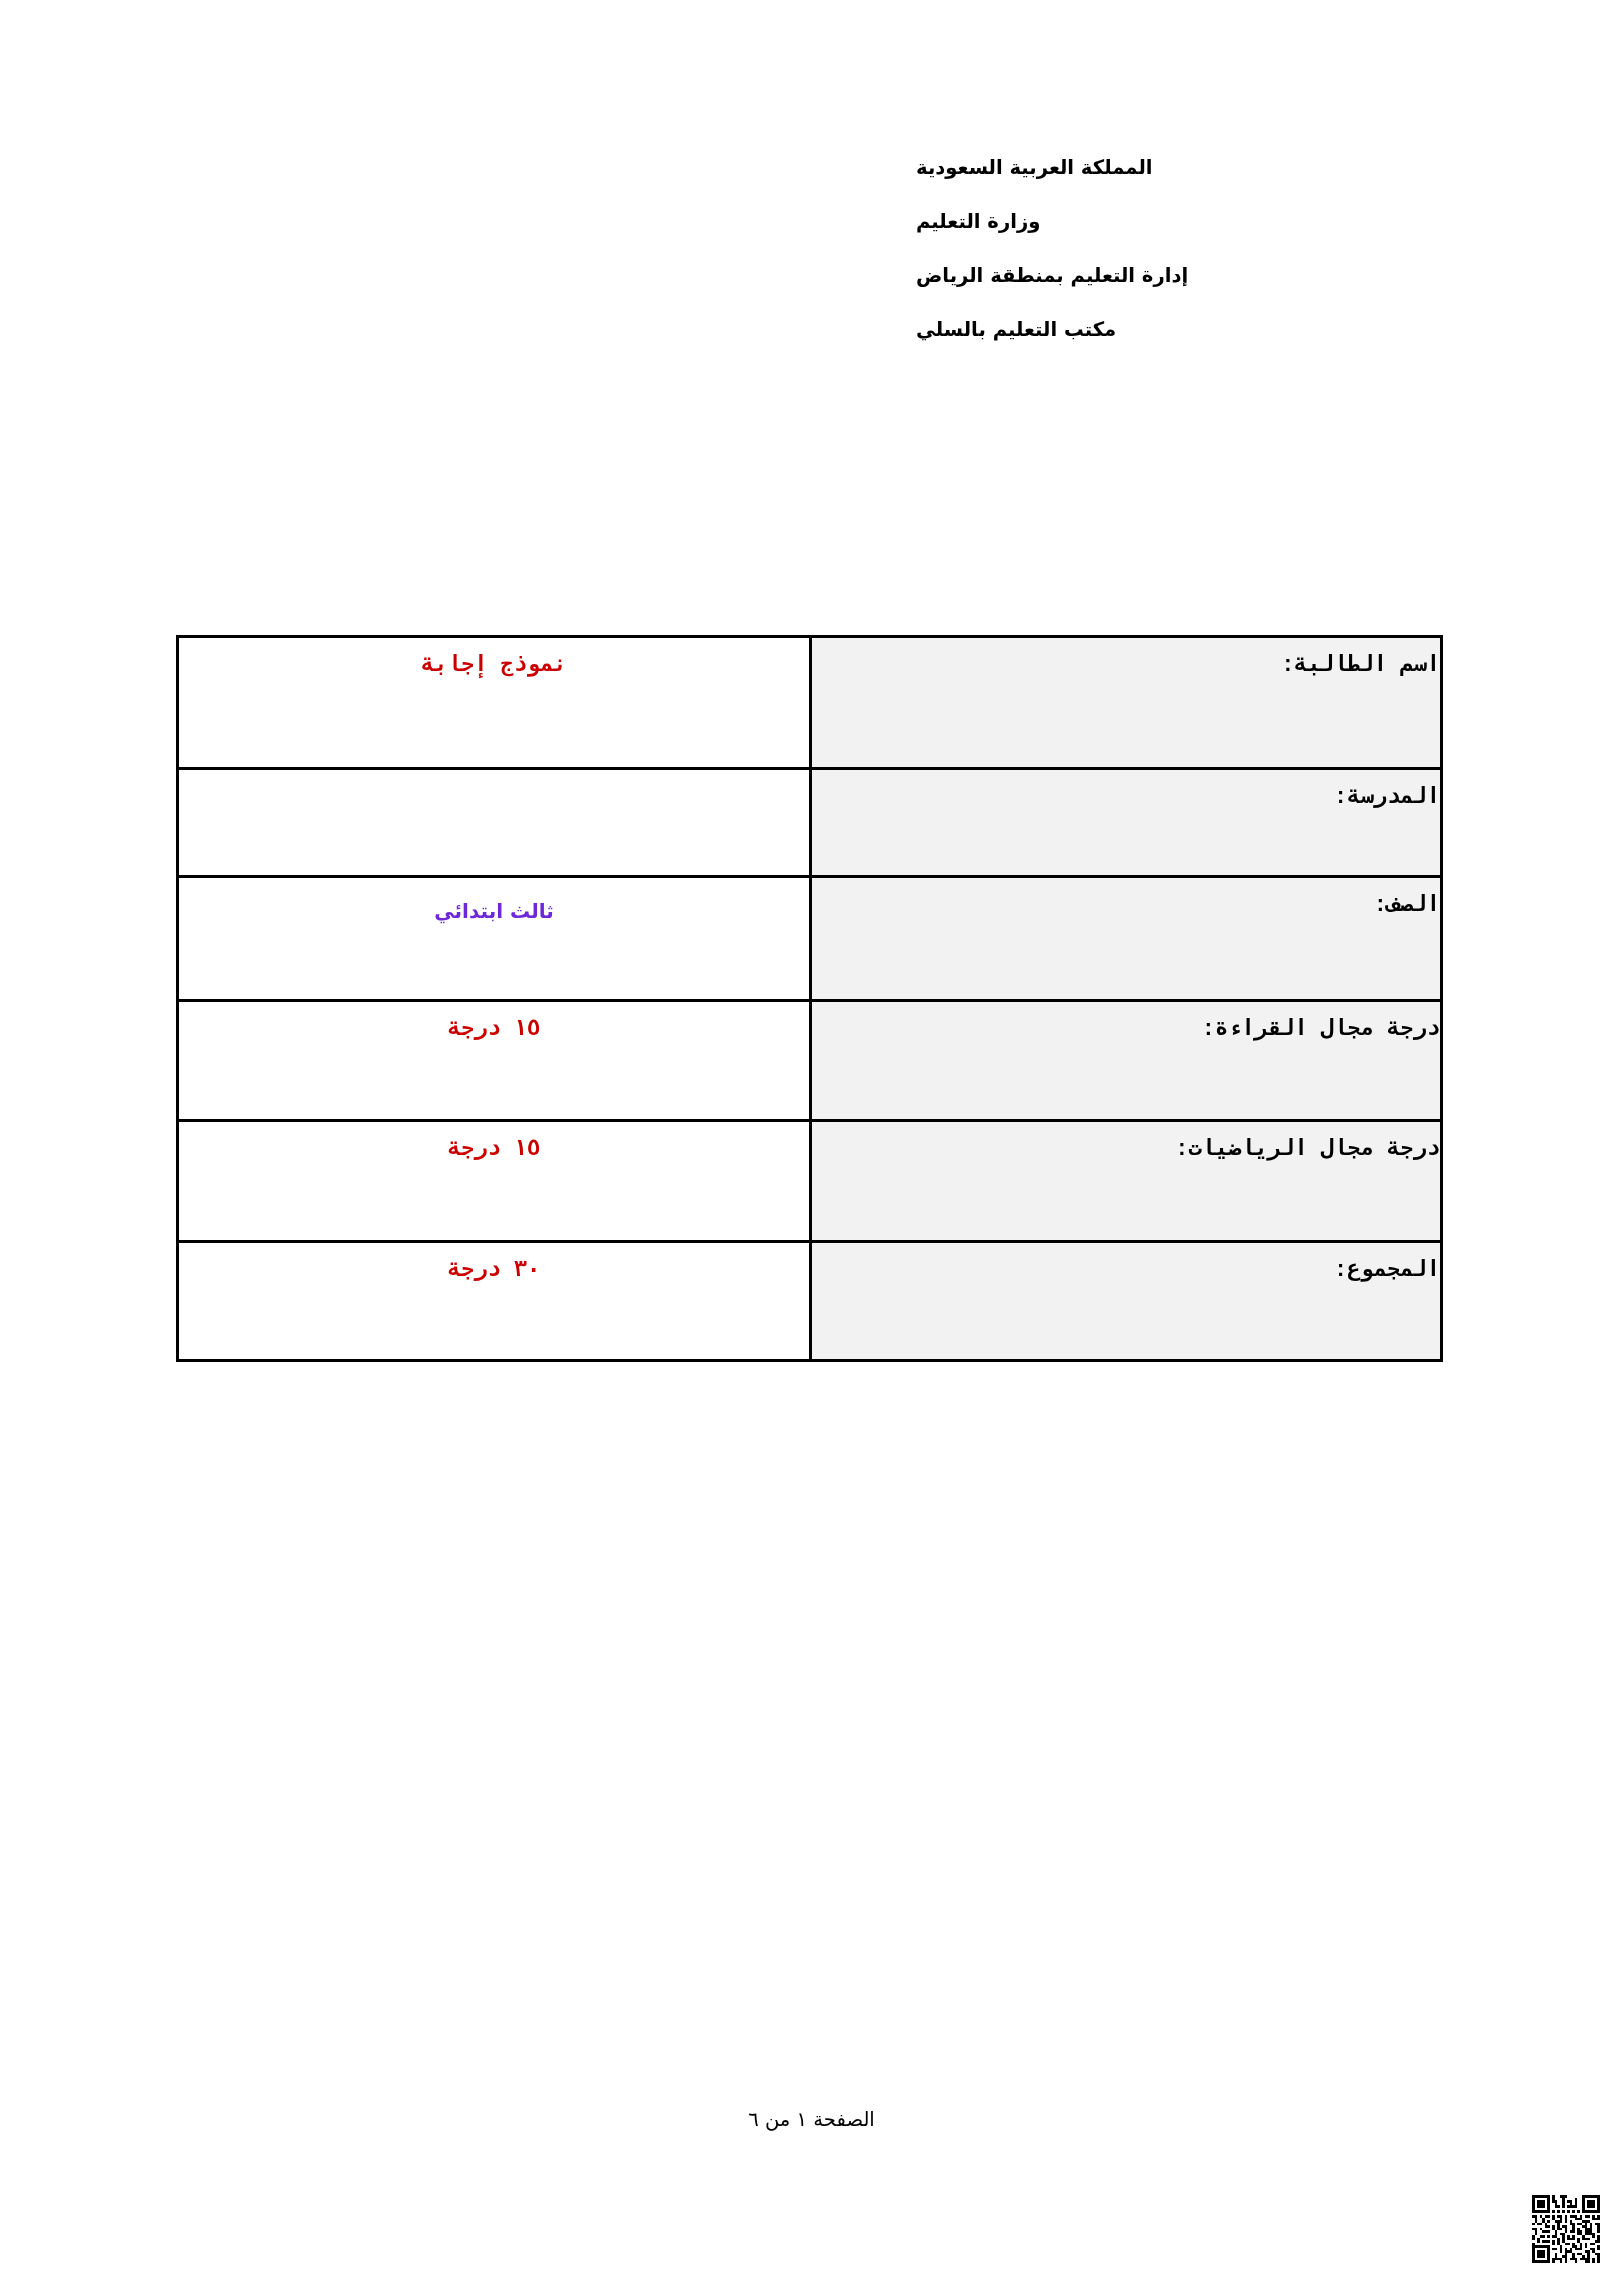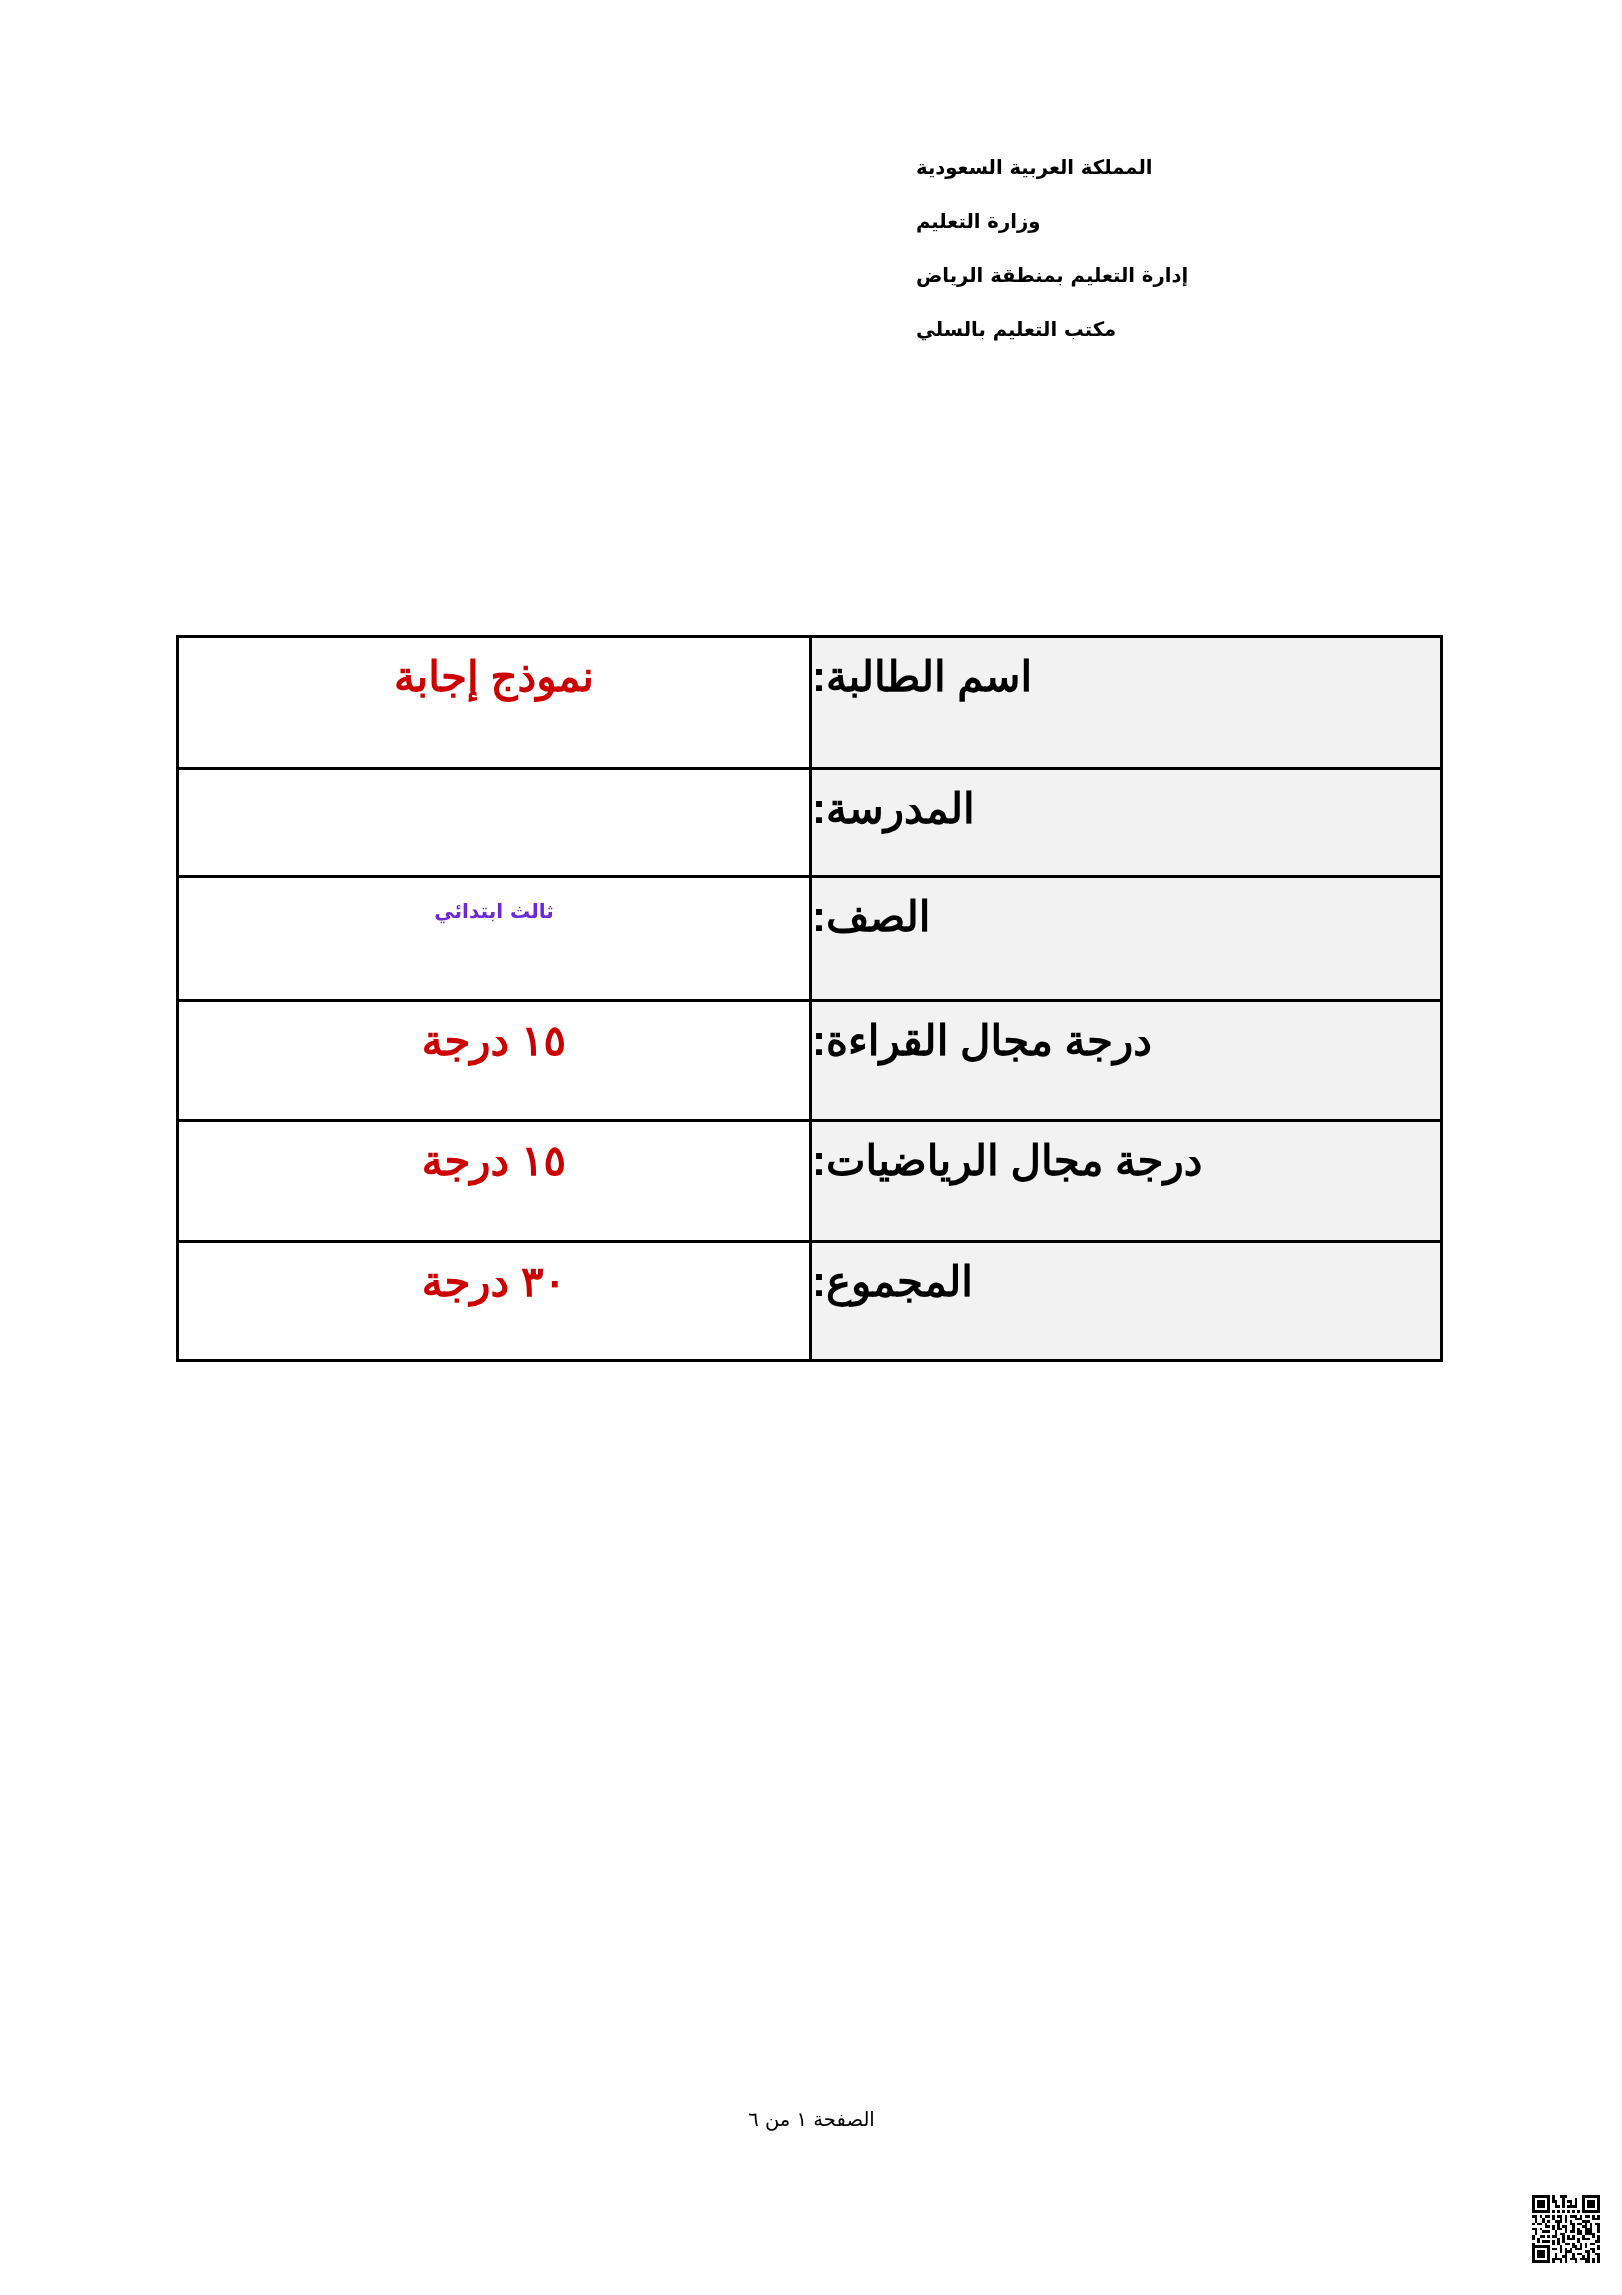--- a/index.html
+++ b/index.html
@@ -74,32 +74,32 @@
   }
   table.info-table td {
     border: 3.3px solid #000000;
     padding: 0;
     vertical-align: top;
     box-sizing: border-box;
   }
   td.label-cell {
     width: 631px;
     background: #f2f2f2;
-    text-align: left;
+    text-align: right;
   }
   td.value-cell {
     width: 633px;
     background: #ffffff;
     text-align: center;
   }
   .cell-text {
     display: block;
-    font-family: Liberation Sans, sans-serif;
+    font-family: Liberation Mono, monospace;
     font-weight: bold;
-    font-size: 42px;
+    font-size: 22px;
     line-height: 1.1;
     color: #000000;
     padding-top: 15.7px;
     direction: rtl;
     white-space: nowrap;
   }
   .cell-text.value-red {
     color: #cc0000;
   }
   .cell-text.value-plain {

